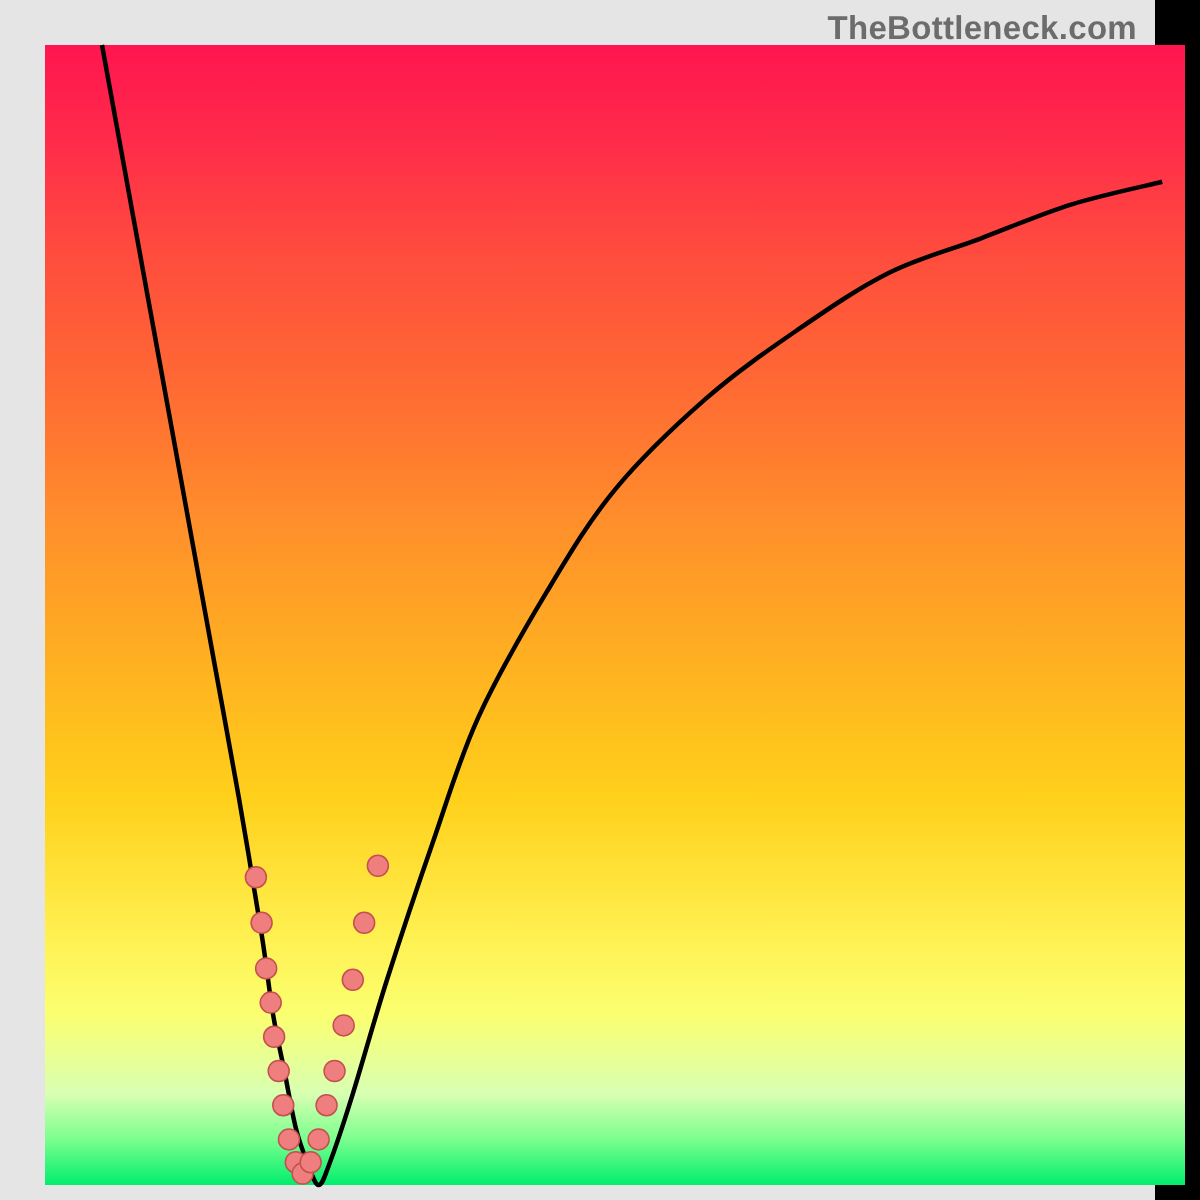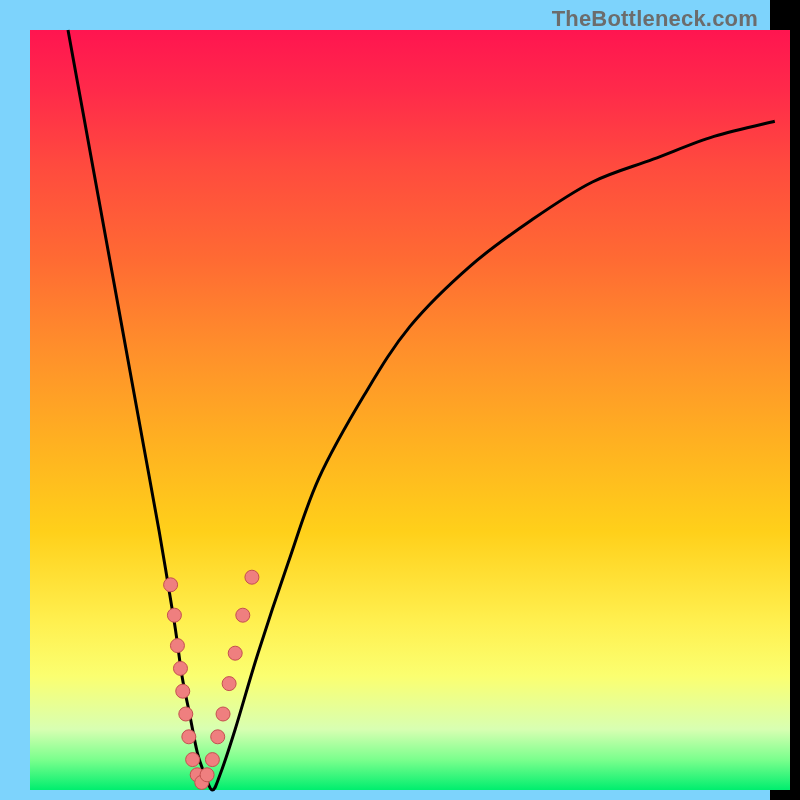--- a/index.html
+++ b/index.html
@@ -8,21 +8,21 @@
     width: 800px;
     height: 800px;
     overflow: hidden;
     background: #000;
     font-family: Arial, Helvetica, sans-serif;
   }
   .frame {
     position: relative;
     width: 770px;
     height: 800px;
-    background: #7dd3fc;
+    background: #e5e5e5;
   }
   .plot-area {
     position: absolute;
     left: 30px;
     top: 30px;
     width: 760px;
     height: 760px;
     background: linear-gradient(
       to bottom,
       #ff1550 0%,

